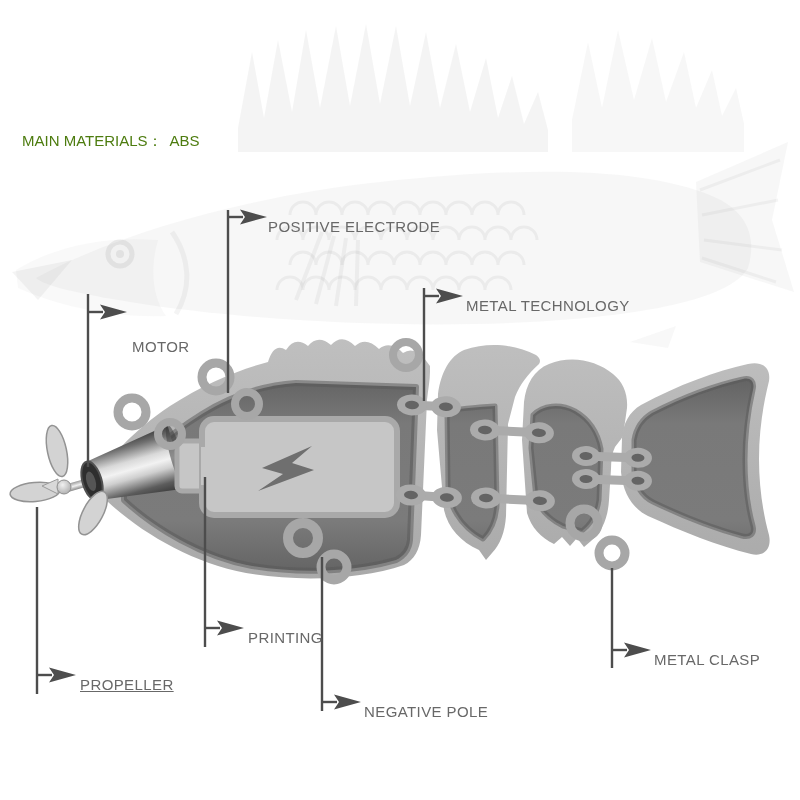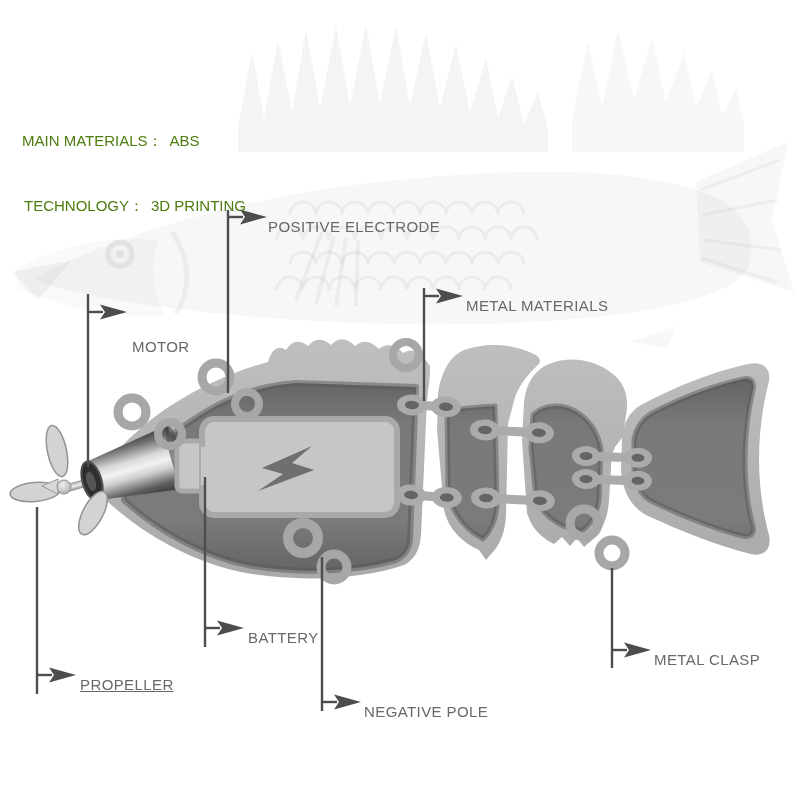--- a/index.html
+++ b/index.html
@@ -220,25 +220,22 @@
       <line x1="612" y1="650" x2="627" y2="650"></line>
       <path stroke="none" d="M624,642.5 L651,650 624,657.5 629,650 Z"></path>
     </g>
   </g>
 </svg>
 
 
 <div class="spec" id="spec-materials">
   <span class="spec-label">MAIN MATERIALS：</span><span class="spec-value">ABS</span>
 </div>
-<div class="spec" id="spec-technology">
-  <span class="spec-label">TECHNOLOGY：</span><span class="spec-value">3D PRINTING</span>
-</div>
 
 <div class="callout-label" style="left:268px;top:218px;">POSITIVE ELECTRODE</div>
-<div class="callout-label" style="left:466px;top:297px;">METAL MATERIALS</div>
+<div class="callout-label" style="left:466px;top:297px;">METAL TECHNOLOGY</div>
 <div class="callout-label" style="left:132px;top:313px;margin-top:25px;">MOTOR</div>
-<div class="callout-label" style="left:248px;top:629px;">BATTERY</div>
+<div class="callout-label" style="left:248px;top:629px;">PRINTING</div>
 <div class="callout-label" style="left:80px;top:676px;text-decoration:underline;">PROPELLER</div>
 <div class="callout-label" style="left:364px;top:703px;">NEGATIVE POLE</div>
 <div class="callout-label" style="left:654px;top:651px;">METAL CLASP</div>
 
 </div>
 
 </body></html>

